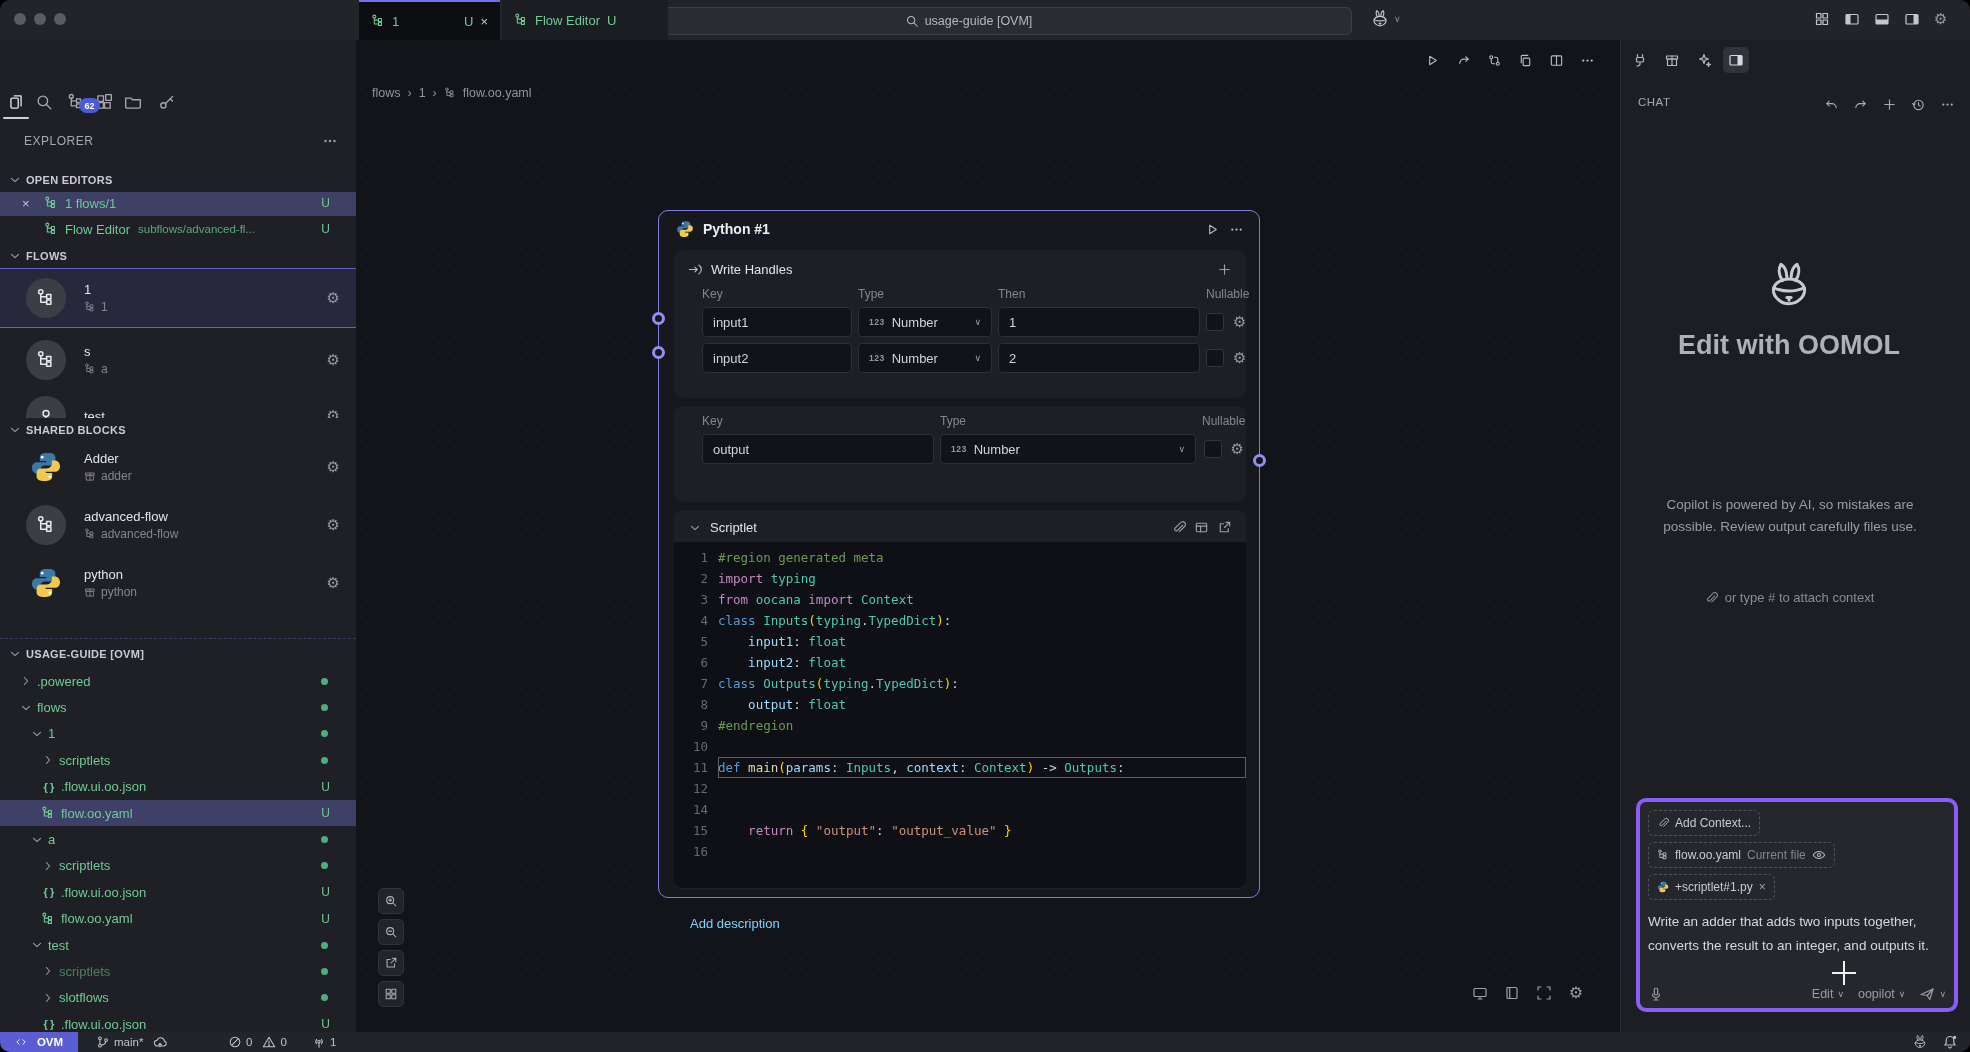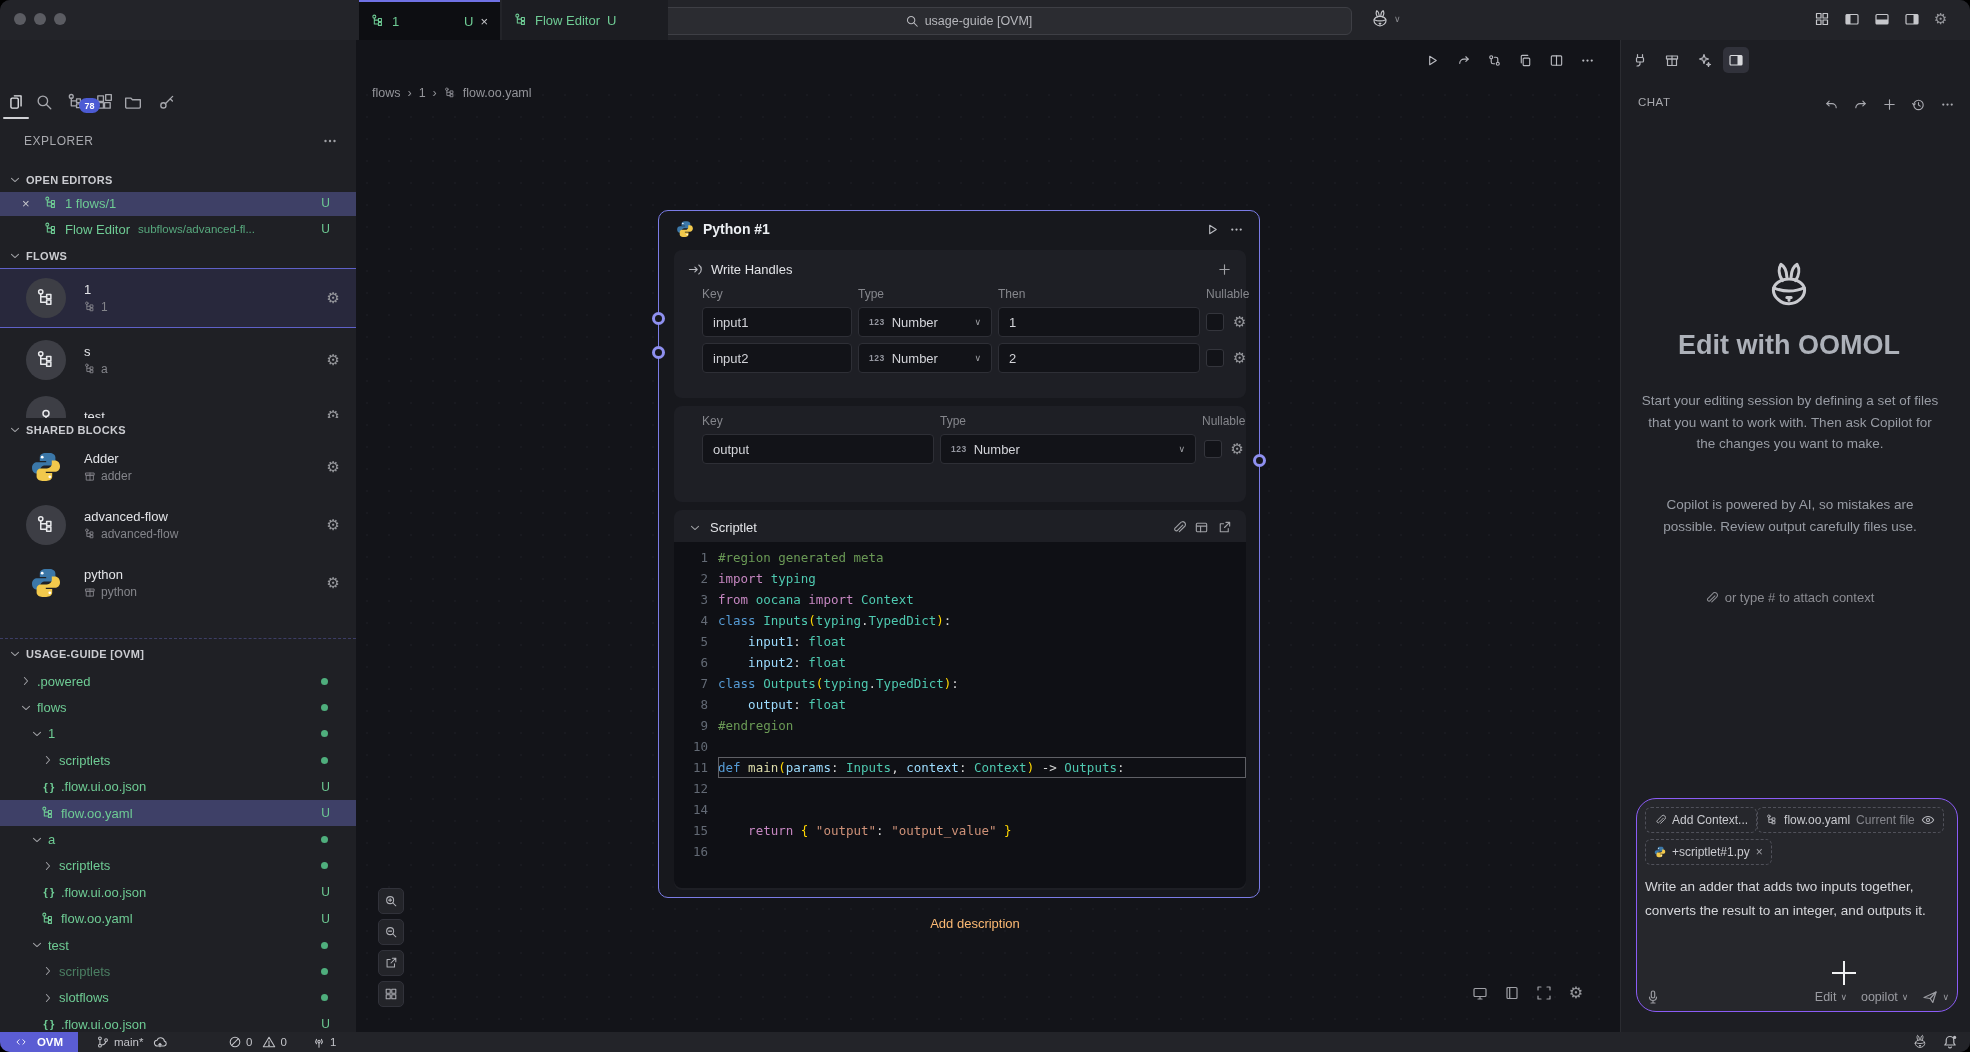--- a/index.html
+++ b/index.html
@@ -69,33 +69,33 @@
   .endcell{display:flex;align-items:center;justify-content:flex-end;gap:9px;padding-right:2px;}
   .handle-dot{position:absolute;width:13px;height:13px;border-radius:50%;background:#16171c;border:3.5px solid #8f90f0;box-sizing:border-box;z-index:5;}
   
   .codebox{position:absolute;left:674px;top:542px;width:572px;height:346px;background:#0f1015;border-radius:0 0 8px 8px;padding-top:5px;box-sizing:border-box;overflow:hidden;font-family:"DejaVu Sans Mono",monospace;font-size:12.5px;}
   .code-line{display:flex;height:21px;line-height:21px;}
   .ln{width:34px;flex:0 0 34px;text-align:right;padding-right:10px;color:#636a75;}
   .lc{flex:1;white-space:pre;color:#d4d4d4;}
   .code-line.current .lc{outline:1px solid #5f6066;outline-offset:-1px;}
   .tok-c{color:#6A9955}.tok-k{color:#C586C0}.tok-kb{color:#569CD6}.tok-t{color:#4EC9B0}
   .tok-v{color:#9CDCFE}.tok-f{color:#DCDCAA}.tok-s{color:#CE9178}.tok-p{color:#d4d4d4}.tok-b{color:#ffd700}.tok-w{color:#d4d4d4}
-  .add-desc{left:674px;top:916px;width:602px;text-align:center;font-size:13px;color:#fdba74;}
+  .add-desc{left:690px;top:916px;width:602px;font-size:13px;color:#7dd3fc;}
   .canvas-btn{position:absolute;left:378px;width:26px;height:26px;background:#232429;border:1px solid #31323a;border-radius:5px;color:#aeafb5;display:flex;align-items:center;justify-content:center;box-sizing:border-box;}
   .cv-ric{position:absolute;top:983px;width:20px;height:20px;color:#9fa0a6;display:flex;align-items:center;justify-content:center;}
   
   .chatpanel{left:1620px;top:40px;width:350px;height:992px;background:#1d1e23;border-left:1px solid #2b2c31;box-sizing:border-box;}
   .chat-tool{position:absolute;top:47px;width:26px;height:26px;color:#b4b5bb;display:flex;align-items:center;justify-content:center;border-radius:5px;}
   .chat-tool.active{background:#31323b;color:#d8d9dd;}
   .chat-title{position:absolute;left:1638px;top:96px;font-size:11.5px;color:#a8a9ae;letter-spacing:.5px;}
   .chat-hic{position:absolute;top:95px;width:18px;height:18px;color:#a9aab0;display:flex;align-items:center;justify-content:center;}
   .hero-title{left:1620px;top:330px;width:338px;text-align:center;font-size:27px;font-weight:bold;color:#adb1b9;}
   .chat-p{left:1640px;width:300px;text-align:center;font-size:13.5px;line-height:21.5px;color:#989ca4;}
   .attach-hint{left:1620px;top:590px;width:338px;display:flex;align-items:center;justify-content:center;gap:7px;font-size:13px;color:#8b8c92;}
-  .chat-input{left:1636px;top:798px;width:322px;height:214px;background:#26272c;border:1px solid #8b5cf6;border-radius:20px;box-sizing:border-box;padding:8px 8px 6px 8px;display:flex;flex-direction:column;}
+  .chat-input{left:1636px;top:798px;width:322px;height:214px;background:#26272c;border:4px solid #8b5cf6;border-radius:10px;box-sizing:border-box;padding:8px 8px 6px 8px;display:flex;flex-direction:column;}
   .chip{display:inline-flex;align-items:center;gap:6px;height:24px;border:1px dashed #50515a;border-radius:6px;padding:0 8px;font-size:12px;color:#b9bac0;margin-bottom:6px;align-self:flex-start;background:#26272c;}
   .chip .main{color:#c9cacf;}
   .chip .suffix{color:#85868c;}
   .chat-msg{font-size:13.5px;line-height:23.5px;color:#d6d7db;margin-top:4px;width:300px;}
   .chat-bottom{margin-top:auto;display:flex;align-items:center;gap:14px;color:#9b9ca2;font-size:12.5px;}
   .cursor-plus{position:absolute;left:1832px;top:961px;width:24px;height:24px;color:#f0f1f3;z-index:9;}
   .cursor-plus:before{content:"";position:absolute;left:11px;top:0;width:2px;height:24px;background:currentColor;}
   .cursor-plus:after{content:"";position:absolute;top:11px;left:0;height:2px;width:24px;background:currentColor;}
   .vdiv{position:absolute;left:1620px;top:40px;width:1px;height:992px;background:#2b2c31;}
   .gn{color:#6ecb94}
@@ -205,21 +205,21 @@
       </span>
     <span class="act" style="left:155px">
         <span class="icon i18">
           <svg viewBox="0 0 16 16" fill="none" stroke="currentColor" stroke-width="1.2" stroke-linecap="round" stroke-linejoin="round">
             <circle cx="4.8" cy="11" r="2.3"></circle>
             <path d="M6.5 9.5L13 3M10.8 5.2l2 2"></path>
           </svg>
         </span>
       </span>
     <span class="act-underline" style="left:3px"></span>
-    <span class="badge">78</span>
+    <span class="badge">62</span>
 
     <span class="sb-title">EXPLORER</span>
     <span class="abs icon i16" style="left:322px;top:93px;color:#9fa0a5">
         <svg viewBox="0 0 16 16" fill="currentColor">
           <circle cx="3.5" cy="8" r="1.2"></circle>
           <circle cx="8" cy="8" r="1.2"></circle>
           <circle cx="12.5" cy="8" r="1.2"></circle>
         </svg>
       </span>
 
@@ -1000,21 +1000,20 @@
   <span class="abs icon" style="left:1763px;top:260px;width:52px;height:52px;color:#c9cacf">
       <svg viewBox="0 0 24 24" fill="none" stroke="currentColor" stroke-width="1.4" stroke-linecap="round" stroke-linejoin="round">
         <path d="M9 9.5C7.3 7 7 4 8.3 2c1.6.9 2.6 3.2 2.7 5.8"></path>
         <path d="M15 9.5c1.7-2.5 2-5.5.7-7.5-1.6.9-2.6 3.2-2.7 5.8"></path>
         <path d="M4.8 14c0-3 3.3-5.2 7.2-5.2s7.2 2.2 7.2 5.2-3.3 6.2-7.2 6.2S4.8 17 4.8 14z"></path>
         <path d="M5 12.8c2 1 4.3 1.5 7 1.5s5-.5 7-1.5"></path>
         <path d="M11 17.3h2M12 17.3v1.3"></path>
       </svg>
     </span>
   <div class="abs hero-title">Edit with OOMOL</div>
-  <div class="abs chat-p" style="top:390px">Start your editing session by defining a set of files that you want to work with. Then ask Copilot for the changes you want to make.</div>
   <div class="abs chat-p" style="top:494px">Copilot is powered by AI, so mistakes are possible. Review output carefully files use.</div>
   <div class="abs attach-hint">
     <span class="icon i14">
         <svg viewBox="0 0 16 16" fill="none" stroke="currentColor" stroke-width="1.2" stroke-linecap="round" stroke-linejoin="round">
           <path d="M12.5 5.5l-5.3 5.3a1.8 1.8 0 11-2.5-2.5l5.3-5.3a3 3 0 114.2 4.2l-5.3 5.3"></path>
         </svg>
       </span>
     <span>or type # to attach context</span>
   </div>
 

